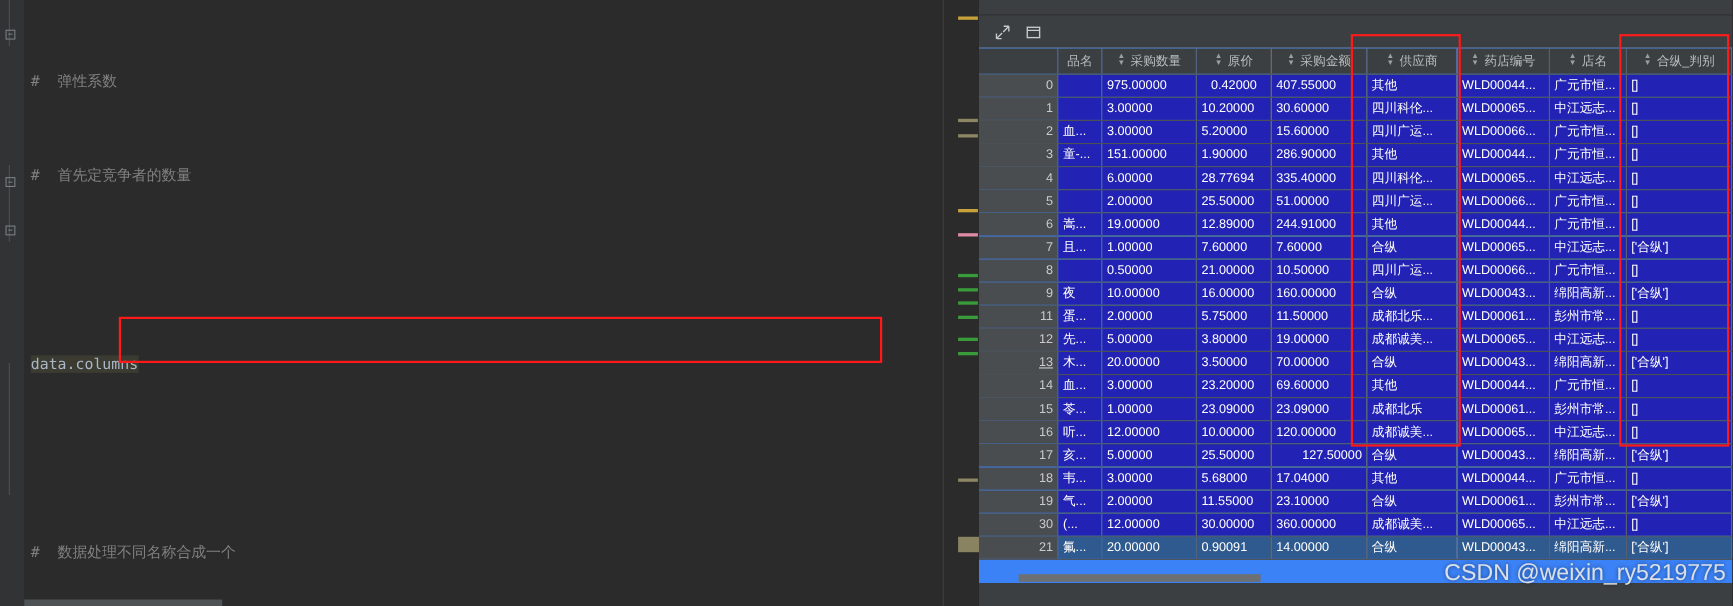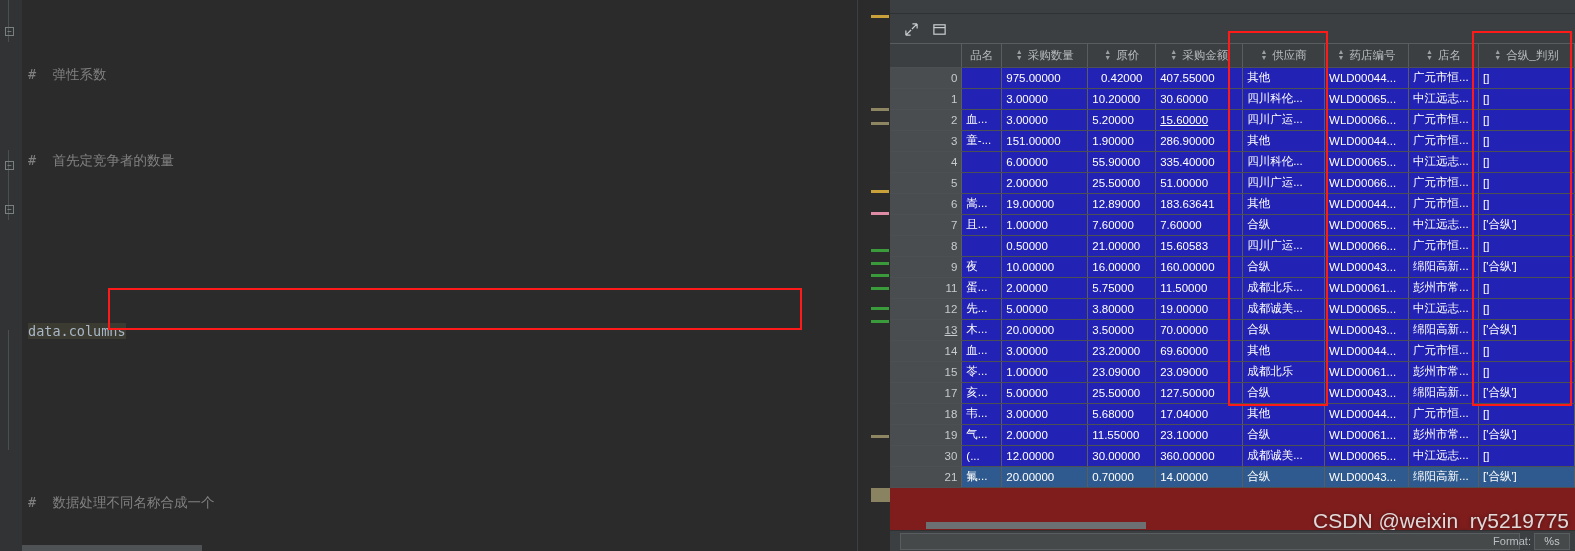--- a/index.html
+++ b/index.html
@@ -72,21 +72,21 @@
     display: flex; align-items: center; gap: 4px; padding-left: 9px;
   }
   .tb-btn {
     width: 24px; height: 22px; display: flex; align-items: center;
     justify-content: center; color: #c9ccce;
   }
   .tb-btn svg { display: block; }
 
   #grid-wrap {
     position: absolute; left: 0; top: 43px; width: 685px; height: 487px;
-    overflow: hidden; background: #7f1d1d;
+    overflow: hidden; background: #3b82f6;
     border-top: 1px solid #5a5d5f;
   }
   table.grid {
     border-collapse: collapse; table-layout: fixed;
     font-size: 11.5px; color: #d6d9db;
   }
   table.grid th, table.grid td {
     border-right: 1px solid #5a5d5f;
     border-bottom: 1px solid #4d5052;
     height: 21px; padding: 0 4px;
@@ -336,42 +336,42 @@
               <td class="cell" style="width: 82px;">四川科伦...</td>
               <td class="cell" style="width: 84px;">WLD00065...</td>
               <td class="cell" style="width: 70px;">中江远志...</td>
               <td class="cell" style="width: 96px;">[]</td>
             </tr>
             <tr>
               <td class="idx" style="width: 72px;">2</td>
               <td class="cell" style="width: 40px;">血...</td>
               <td class="cell" style="width: 86px;">3.00000</td>
               <td class="cell" style="width: 68px;">5.20000</td>
-              <td class="cell" style="width: 87px; text-decoration: underline;">15.60000</td>
+              <td class="cell" style="width: 87px;">15.60000</td>
               <td class="cell" style="width: 82px;">四川广运...</td>
               <td class="cell" style="width: 84px;">WLD00066...</td>
               <td class="cell" style="width: 70px;">广元市恒...</td>
               <td class="cell" style="width: 96px;">[]</td>
             </tr>
             <tr>
               <td class="idx" style="width: 72px;">3</td>
               <td class="cell" style="width: 40px;">童-...</td>
               <td class="cell" style="width: 86px;">151.00000</td>
               <td class="cell" style="width: 68px;">1.90000</td>
               <td class="cell" style="width: 87px;">286.90000</td>
               <td class="cell" style="width: 82px;">其他</td>
               <td class="cell" style="width: 84px;">WLD00044...</td>
               <td class="cell" style="width: 70px;">广元市恒...</td>
               <td class="cell" style="width: 96px;">[]</td>
             </tr>
             <tr>
               <td class="idx" style="width: 72px;">4</td>
               <td class="cell" style="width: 40px;"></td>
               <td class="cell" style="width: 86px;">6.00000</td>
-              <td class="cell" style="width: 68px;">55.90000</td>
+              <td class="cell" style="width: 68px;">28.77694</td>
               <td class="cell" style="width: 87px;">335.40000</td>
               <td class="cell" style="width: 82px;">四川科伦...</td>
               <td class="cell" style="width: 84px;">WLD00065...</td>
               <td class="cell" style="width: 70px;">中江远志...</td>
               <td class="cell" style="width: 96px;">[]</td>
             </tr>
             <tr>
               <td class="idx" style="width: 72px;">5</td>
               <td class="cell" style="width: 40px;"></td>
               <td class="cell" style="width: 86px;">2.00000</td>
@@ -380,21 +380,21 @@
               <td class="cell" style="width: 82px;">四川广运...</td>
               <td class="cell" style="width: 84px;">WLD00066...</td>
               <td class="cell" style="width: 70px;">广元市恒...</td>
               <td class="cell" style="width: 96px;">[]</td>
             </tr>
             <tr>
               <td class="idx" style="width: 72px;">6</td>
               <td class="cell" style="width: 40px;">嵩...</td>
               <td class="cell" style="width: 86px;">19.00000</td>
               <td class="cell" style="width: 68px;">12.89000</td>
-              <td class="cell" style="width: 87px;">183.63641</td>
+              <td class="cell" style="width: 87px;">244.91000</td>
               <td class="cell" style="width: 82px;">其他</td>
               <td class="cell" style="width: 84px;">WLD00044...</td>
               <td class="cell" style="width: 70px;">广元市恒...</td>
               <td class="cell" style="width: 96px;">[]</td>
             </tr>
             <tr>
               <td class="idx" style="width: 72px;">7</td>
               <td class="cell" style="width: 40px;">且...</td>
               <td class="cell" style="width: 86px;">1.00000</td>
               <td class="cell" style="width: 68px;">7.60000</td>
@@ -402,21 +402,21 @@
               <td class="cell" style="width: 82px;">合纵</td>
               <td class="cell" style="width: 84px;">WLD00065...</td>
               <td class="cell" style="width: 70px;">中江远志...</td>
               <td class="cell" style="width: 96px;">['合纵']</td>
             </tr>
             <tr>
               <td class="idx" style="width: 72px;">8</td>
               <td class="cell" style="width: 40px;"></td>
               <td class="cell" style="width: 86px;">0.50000</td>
               <td class="cell" style="width: 68px;">21.00000</td>
-              <td class="cell" style="width: 87px;">15.60583</td>
+              <td class="cell" style="width: 87px;">10.50000</td>
               <td class="cell" style="width: 82px;">四川广运...</td>
               <td class="cell" style="width: 84px;">WLD00066...</td>
               <td class="cell" style="width: 70px;">广元市恒...</td>
               <td class="cell" style="width: 96px;">[]</td>
             </tr>
             <tr>
               <td class="idx" style="width: 72px;">9</td>
               <td class="cell" style="width: 40px;">夜</td>
               <td class="cell" style="width: 86px;">10.00000</td>
               <td class="cell" style="width: 68px;">16.00000</td>
@@ -475,25 +475,36 @@
               <td class="cell" style="width: 40px;">苓...</td>
               <td class="cell" style="width: 86px;">1.00000</td>
               <td class="cell" style="width: 68px;">23.09000</td>
               <td class="cell" style="width: 87px;">23.09000</td>
               <td class="cell" style="width: 82px;">成都北乐</td>
               <td class="cell" style="width: 84px;">WLD00061...</td>
               <td class="cell" style="width: 70px;">彭州市常...</td>
               <td class="cell" style="width: 96px;">[]</td>
             </tr>
             <tr>
+              <td class="idx" style="width: 72px;">16</td>
+              <td class="cell" style="width: 40px;">听...</td>
+              <td class="cell" style="width: 86px;">12.00000</td>
+              <td class="cell" style="width: 68px;">10.00000</td>
+              <td class="cell" style="width: 87px;">120.00000</td>
+              <td class="cell" style="width: 82px;">成都诚美...</td>
+              <td class="cell" style="width: 84px;">WLD00065...</td>
+              <td class="cell" style="width: 70px;">中江远志...</td>
+              <td class="cell" style="width: 96px;">[]</td>
+            </tr>
+            <tr>
               <td class="idx" style="width: 72px;">17</td>
               <td class="cell" style="width: 40px;">亥...</td>
               <td class="cell" style="width: 86px;">5.00000</td>
               <td class="cell" style="width: 68px;">25.50000</td>
-              <td class="cell" style="width: 87px;">127.50000</td>
+              <td class="cell" style="width: 87px; text-align: right;">127.50000</td>
               <td class="cell" style="width: 82px;">合纵</td>
               <td class="cell" style="width: 84px;">WLD00043...</td>
               <td class="cell" style="width: 70px;">绵阳高新...</td>
               <td class="cell" style="width: 96px;">['合纵']</td>
             </tr>
             <tr>
               <td class="idx" style="width: 72px;">18</td>
               <td class="cell" style="width: 40px;">韦...</td>
               <td class="cell" style="width: 86px;">3.00000</td>
               <td class="cell" style="width: 68px;">5.68000</td>
@@ -522,37 +533,32 @@
               <td class="cell" style="width: 87px;">360.00000</td>
               <td class="cell" style="width: 82px;">成都诚美...</td>
               <td class="cell" style="width: 84px;">WLD00065...</td>
               <td class="cell" style="width: 70px;">中江远志...</td>
               <td class="cell" style="width: 96px;">[]</td>
             </tr>
             <tr class="last">
               <td class="idx" style="width: 72px;">21</td>
               <td class="cell" style="width: 40px;">氟...</td>
               <td class="cell" style="width: 86px;">20.00000</td>
-              <td class="cell" style="width: 68px;">0.70000</td>
+              <td class="cell" style="width: 68px;">0.90091</td>
               <td class="cell" style="width: 87px;">14.00000</td>
               <td class="cell" style="width: 82px;">合纵</td>
               <td class="cell" style="width: 84px;">WLD00043...</td>
               <td class="cell" style="width: 70px;">绵阳高新...</td>
               <td class="cell" style="width: 96px;">['合纵']</td>
             </tr>
           </tbody>
       </table>
     </div>
 
     <div class="redbox" style="left:338px; top:31px; width:100px; height:375px;"></div>
     <div class="redbox" style="left:582px; top:31px; width:100px; height:375px;"></div>
 
     <div id="hscroll-grid"></div>
 
     <div id="watermark">CSDN @weixin_ry5219775</div>
 
-    <div id="statusbar">
-      <div id="status-field"></div>
-      <div id="status-format">Format:</div>
-      <div id="status-fmtval">%s</div>
-    </div>
   </div>
 </div>
 
 </body></html>

